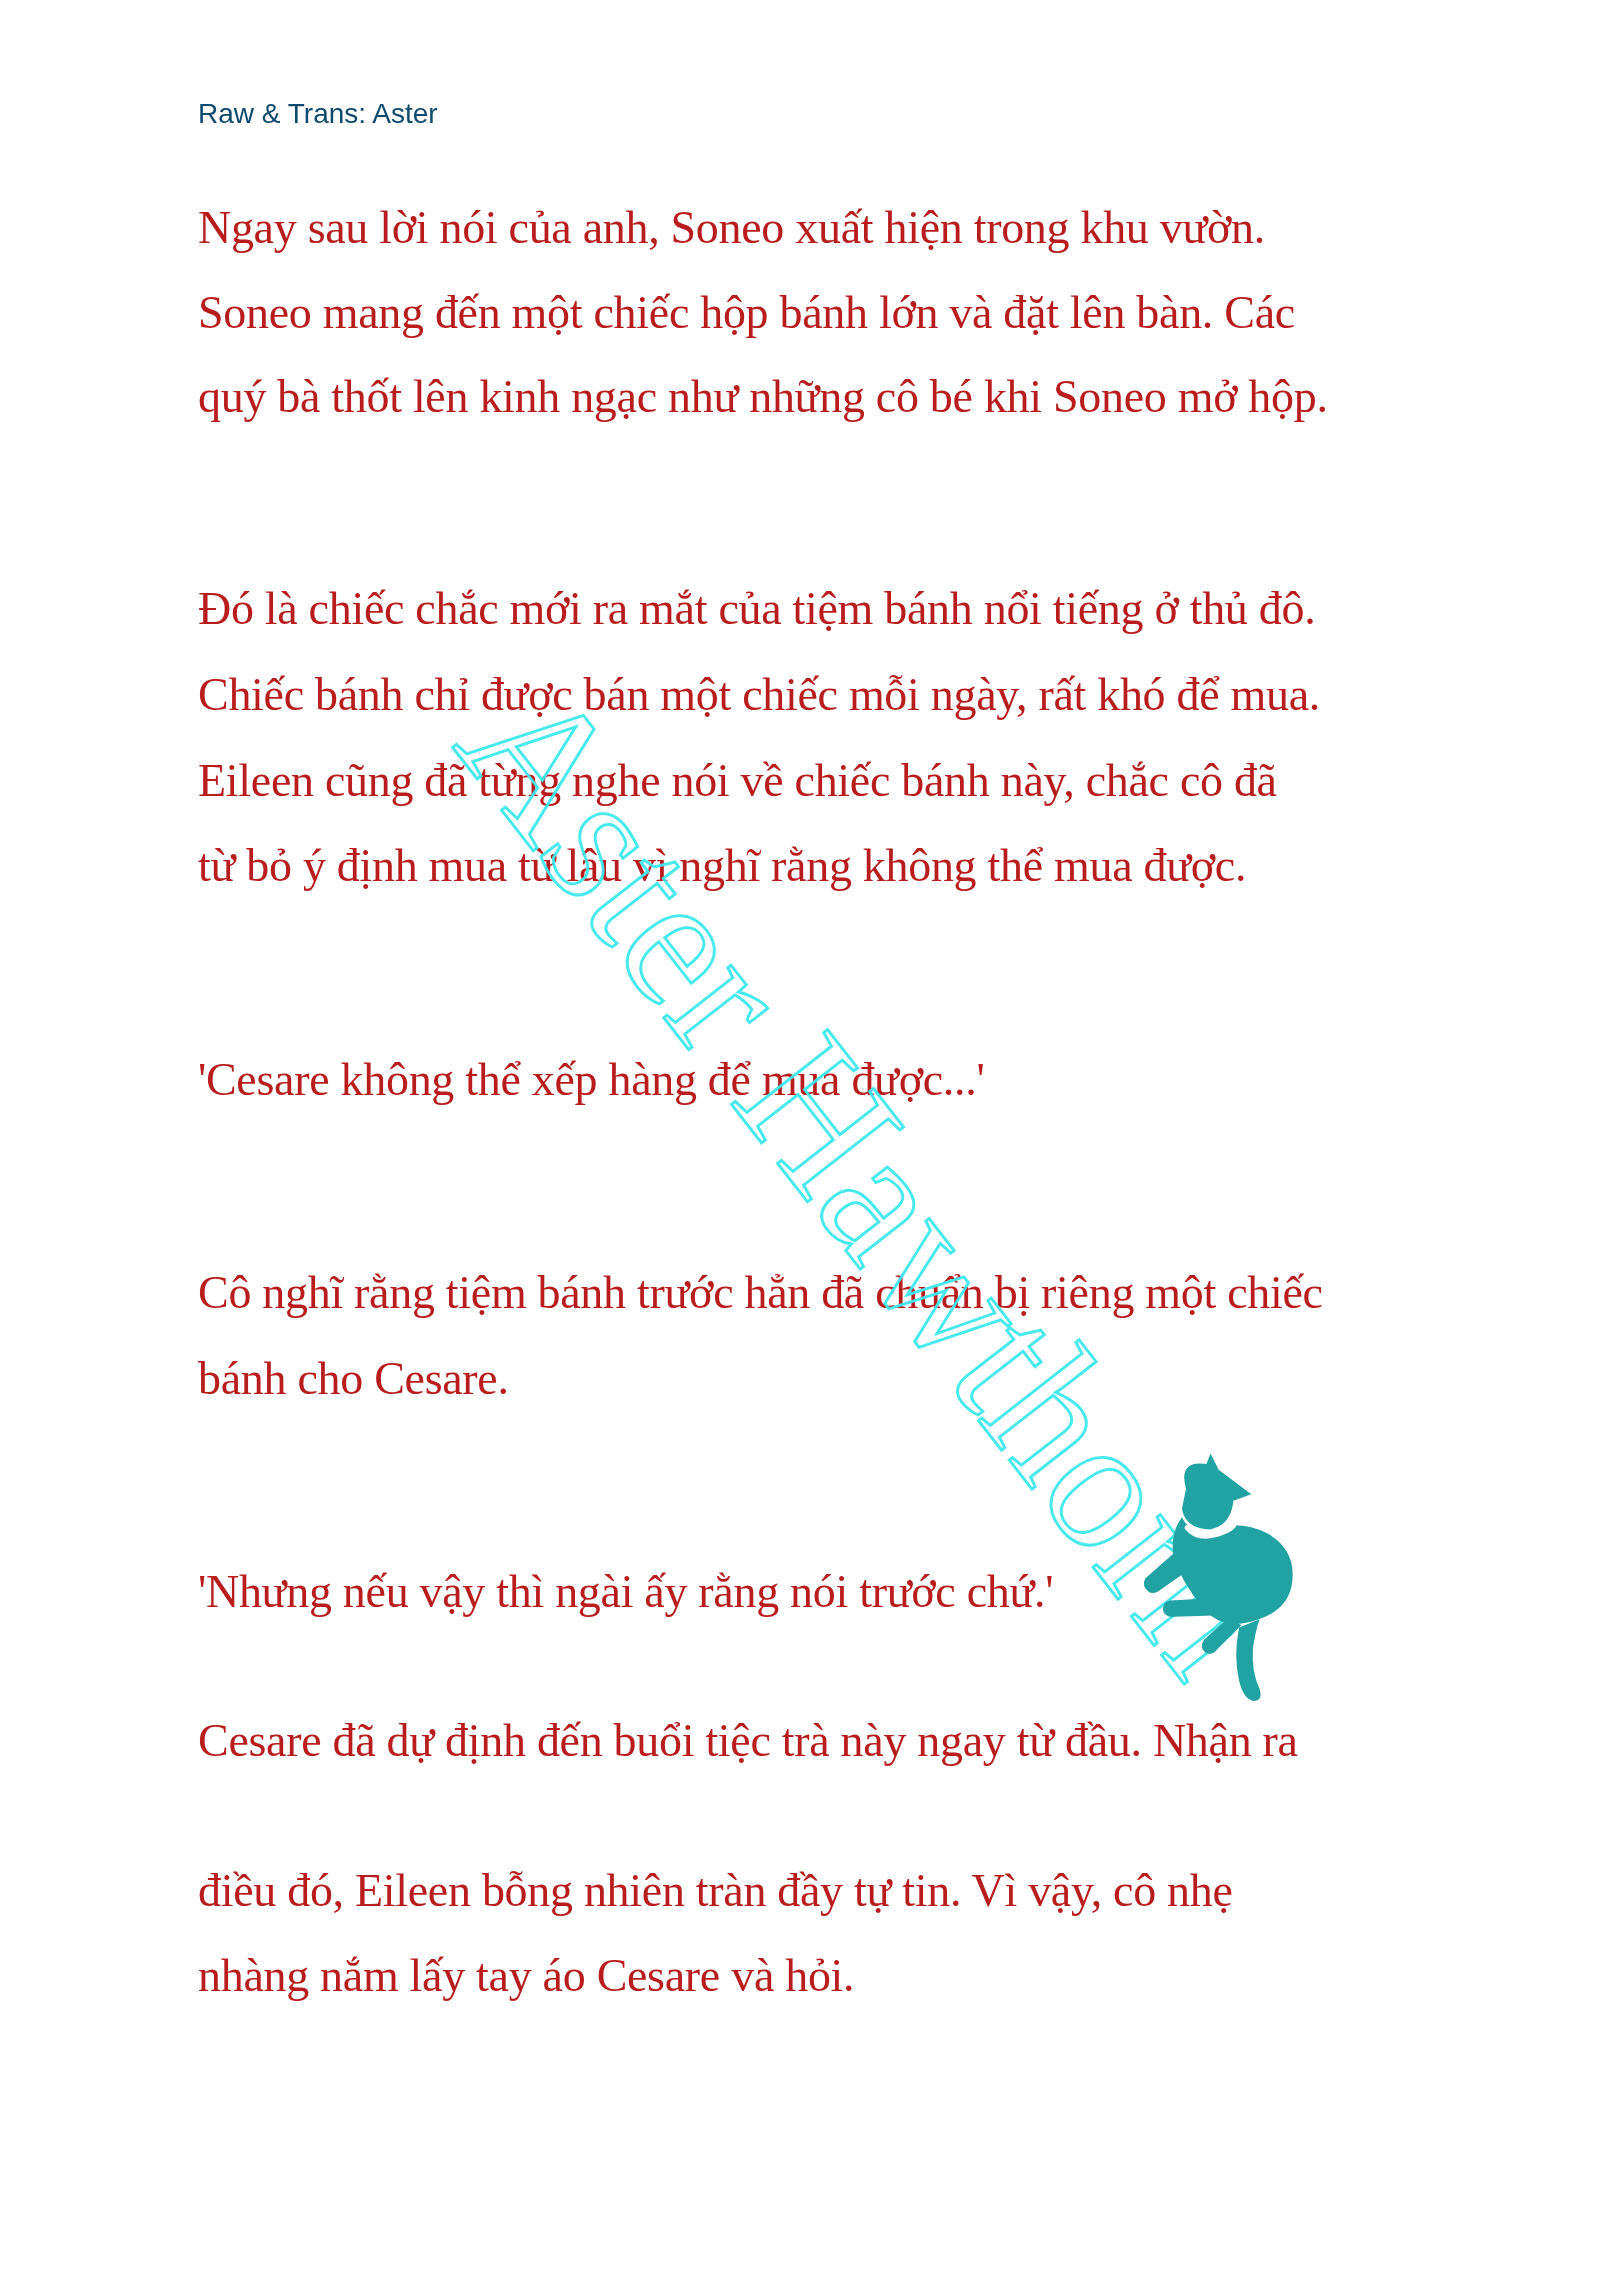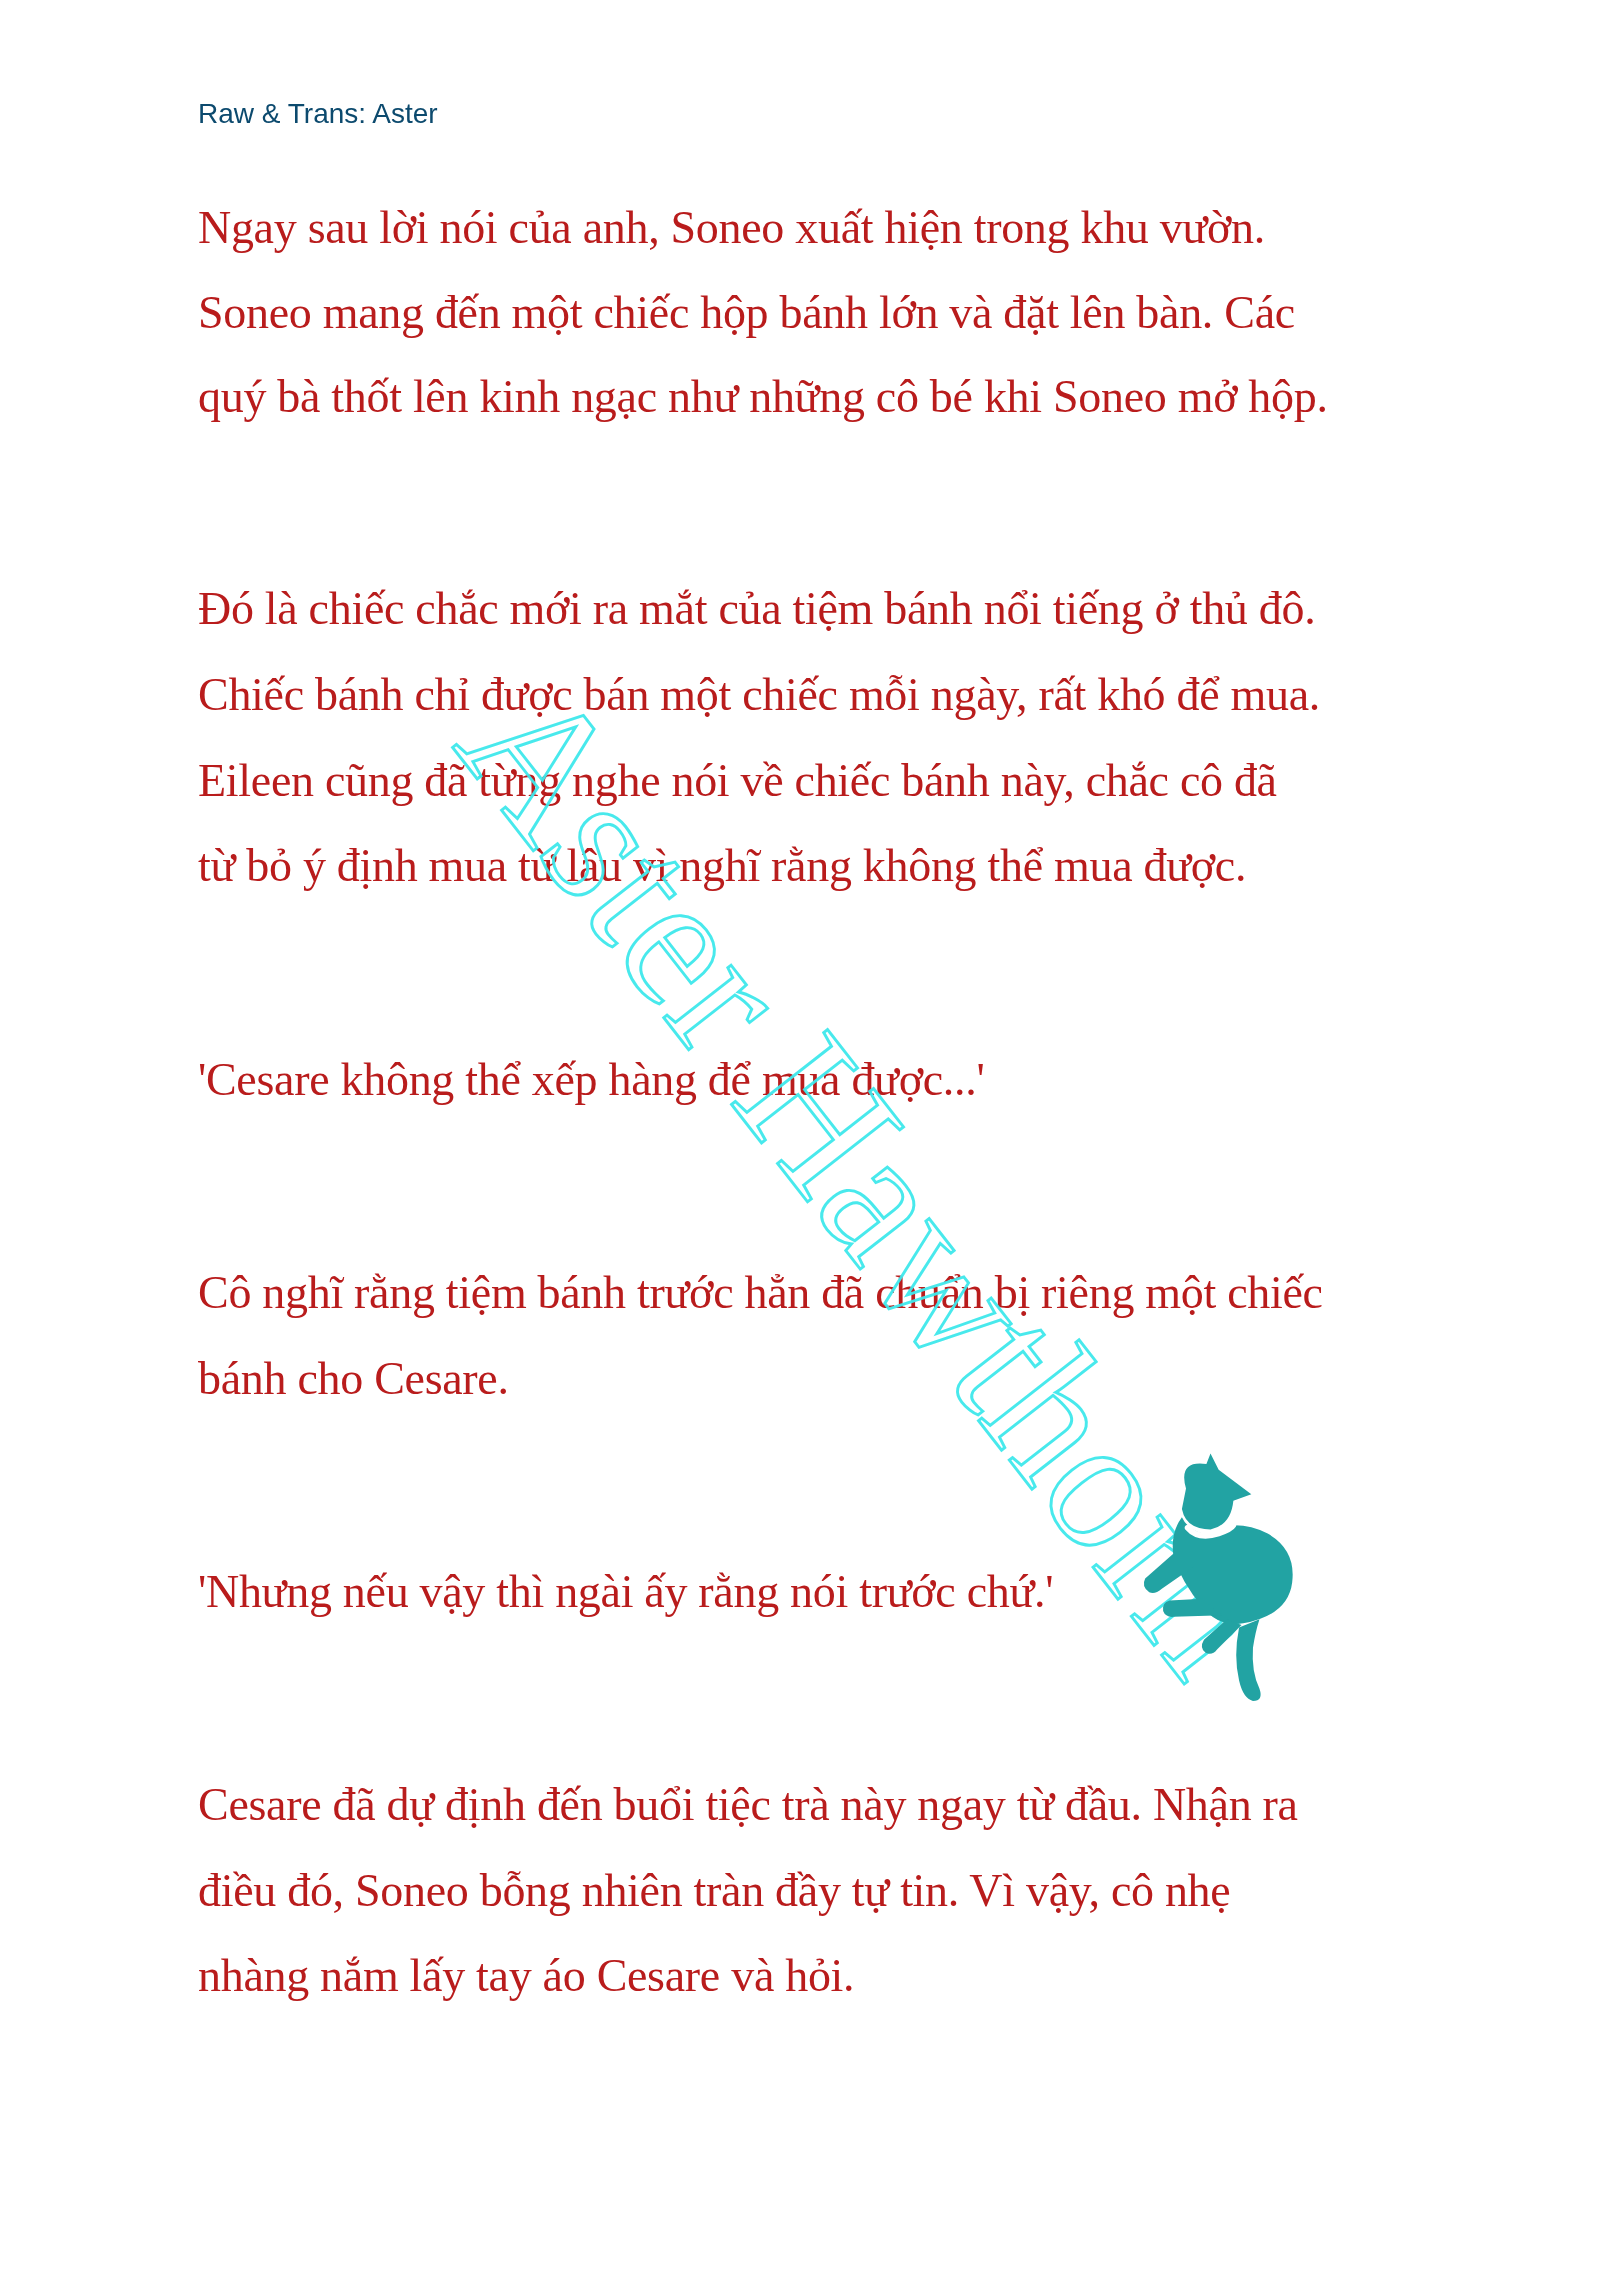--- a/index.html
+++ b/index.html
@@ -39,22 +39,22 @@
   <div class="line" style="top:754px">Eileen cũng đã từng nghe nói về chiếc bánh này, chắc cô đã</div>
   <div class="line" style="top:839px">từ bỏ ý định mua từ lâu vì nghĩ rằng không thể mua được.</div>
 
   <div class="line" style="top:1053px">'Cesare không thể xếp hàng để mua được...'</div>
 
   <div class="line" style="top:1266px">Cô nghĩ rằng tiệm bánh trước hẳn đã chuẩn bị riêng một chiếc</div>
   <div class="line" style="top:1352px">bánh cho Cesare.</div>
 
   <div class="line" style="top:1565px">'Nhưng nếu vậy thì ngài ấy rằng nói trước chứ.'</div>
 
-  <div class="line" style="top:1778px">Cesare đã dự định đến buổi tiệc trà này ngay từ đầu. Nhận ra</div>
-  <div class="line" style="top:1864px">điều đó, Soneo bỗng nhiên tràn đầy tự tin. Vì vậy, cô nhẹ</div>
+  <div class="line" style="top:1714px">Cesare đã dự định đến buổi tiệc trà này ngay từ đầu. Nhận ra</div>
+  <div class="line" style="top:1864px">điều đó, Eileen bỗng nhiên tràn đầy tự tin. Vì vậy, cô nhẹ</div>
   <div class="line" style="top:1949px">nhàng nắm lấy tay áo Cesare và hỏi.</div>
 </div>
 
 <div class="watermark">Aster Hawthorn</div>
 
 <svg class="cat" viewBox="0 0 240 340">
   <g fill="#22a3a3">
 
     <path d="M60 55 Q50 20 85 25 L90 12 L100 32 L140 62 L118 70 Q115 100 90 105 Q60 105 55 80 Z"></path>
 

